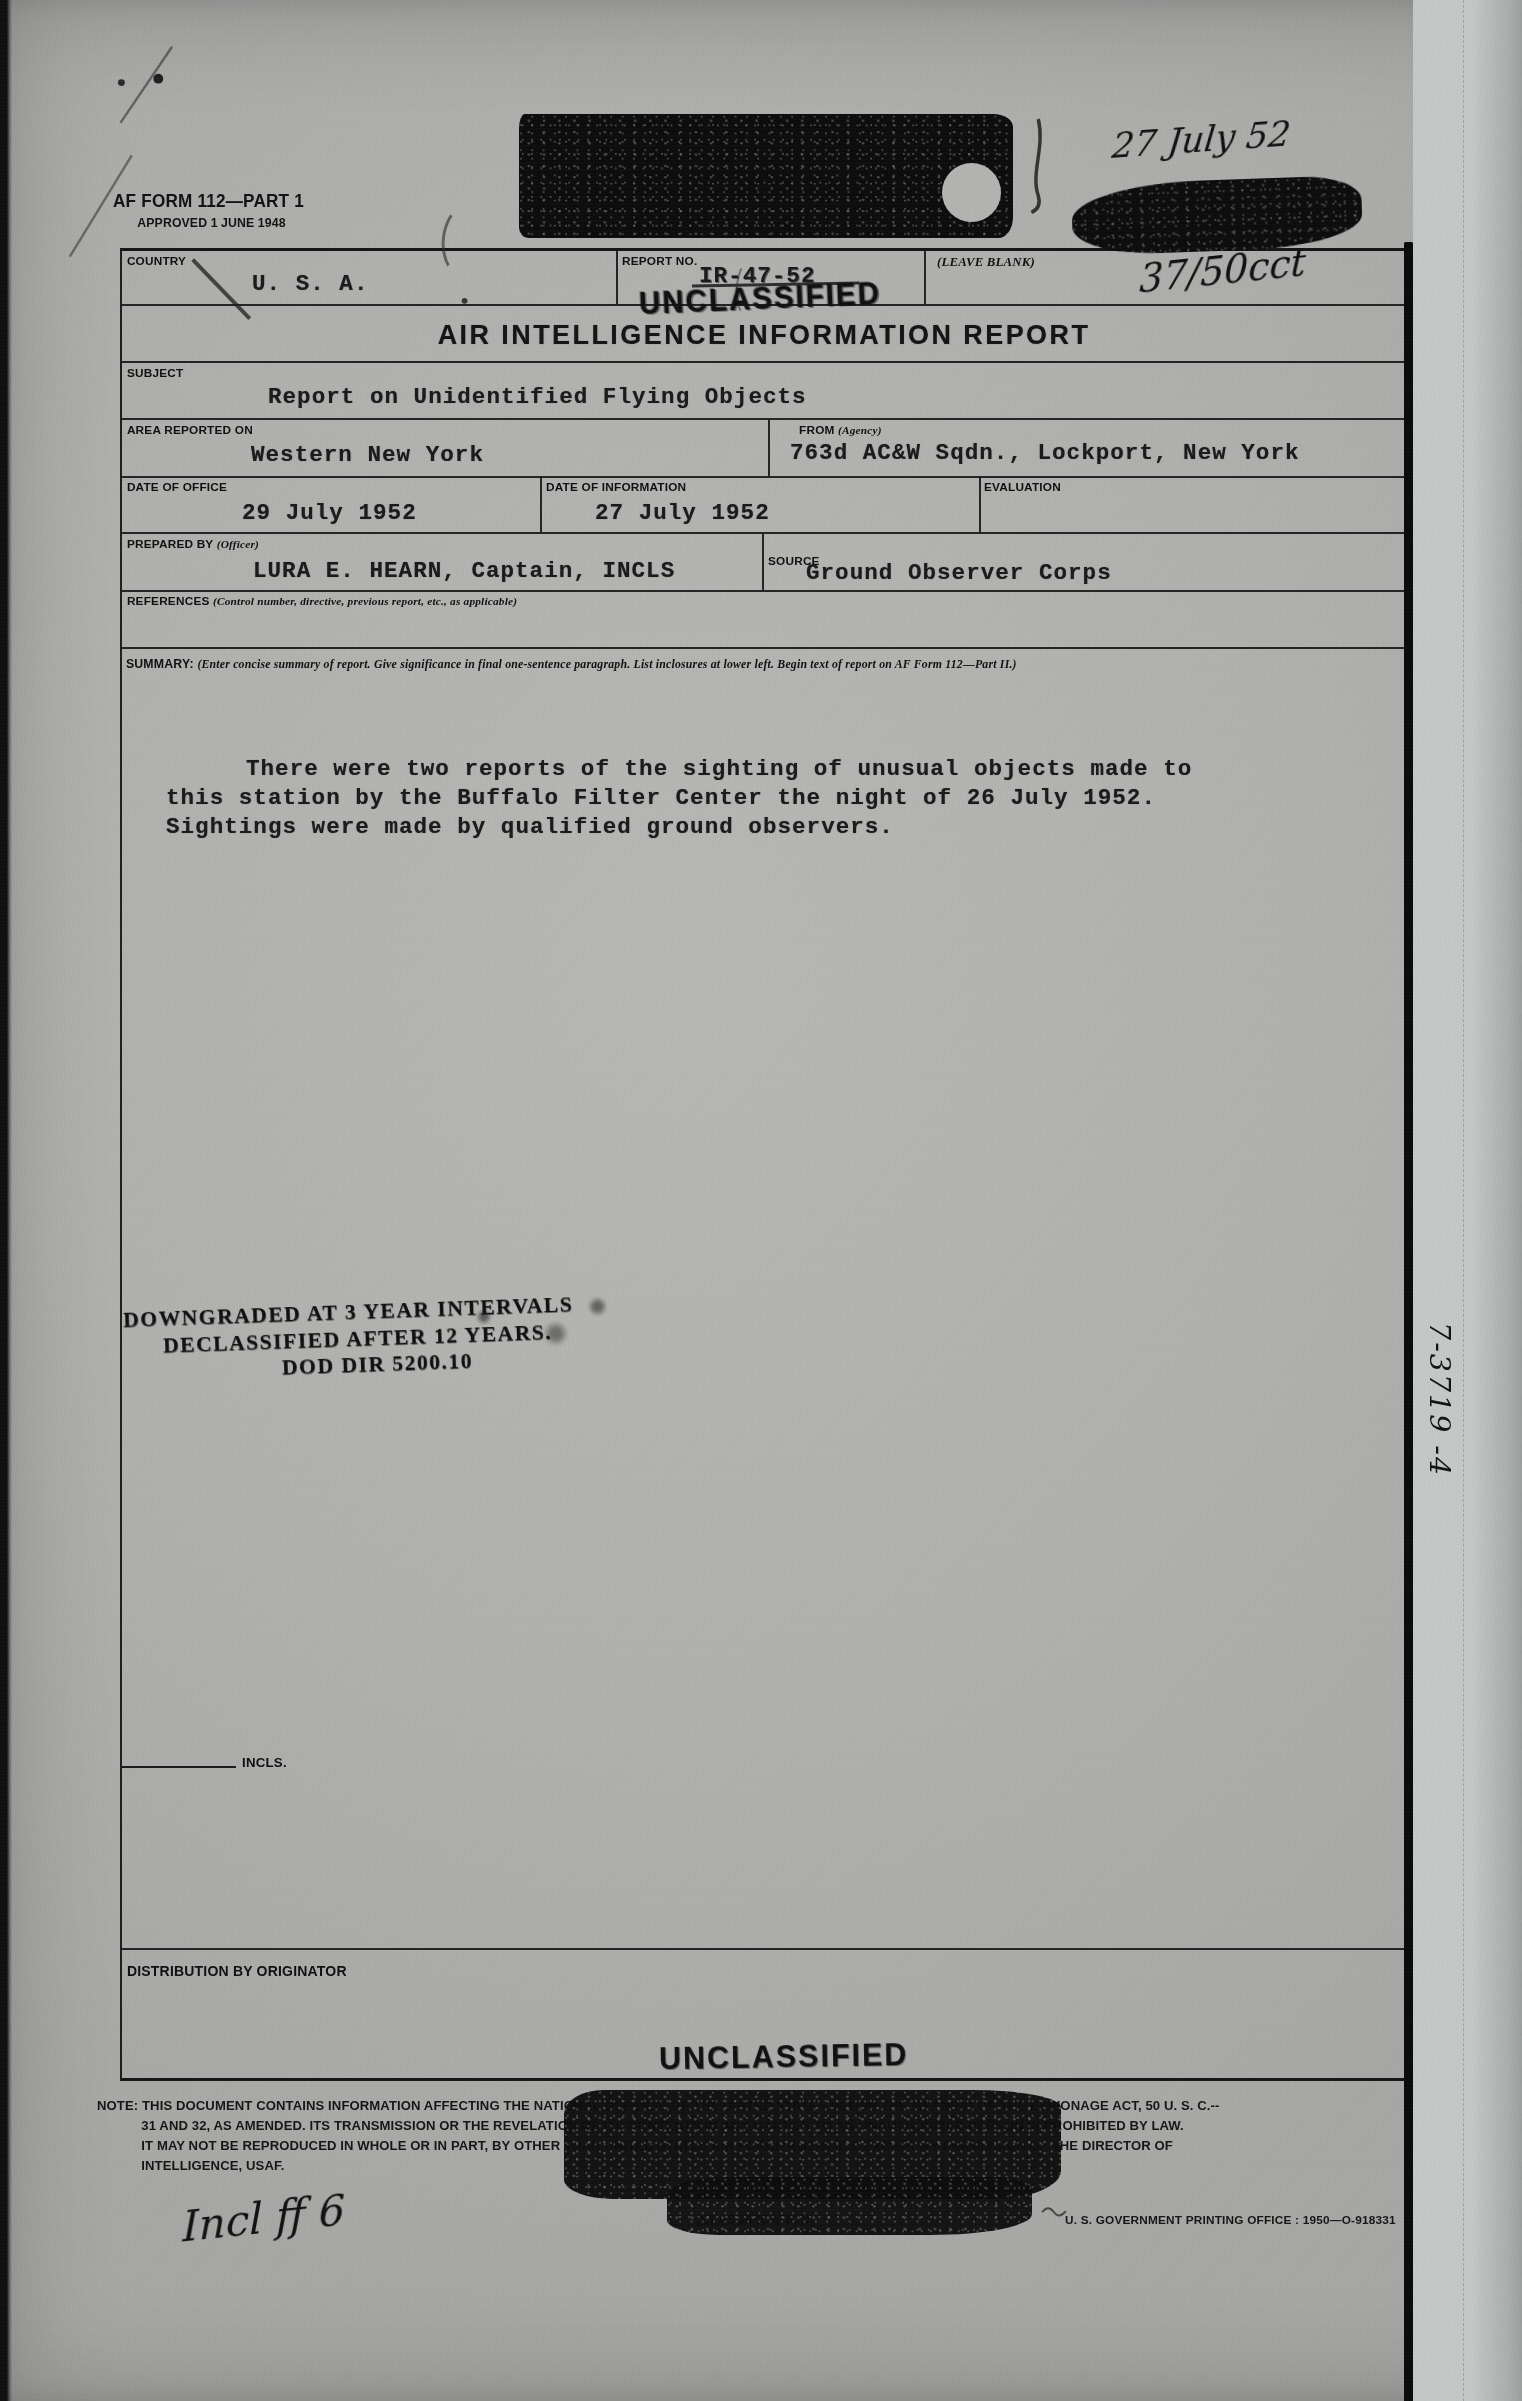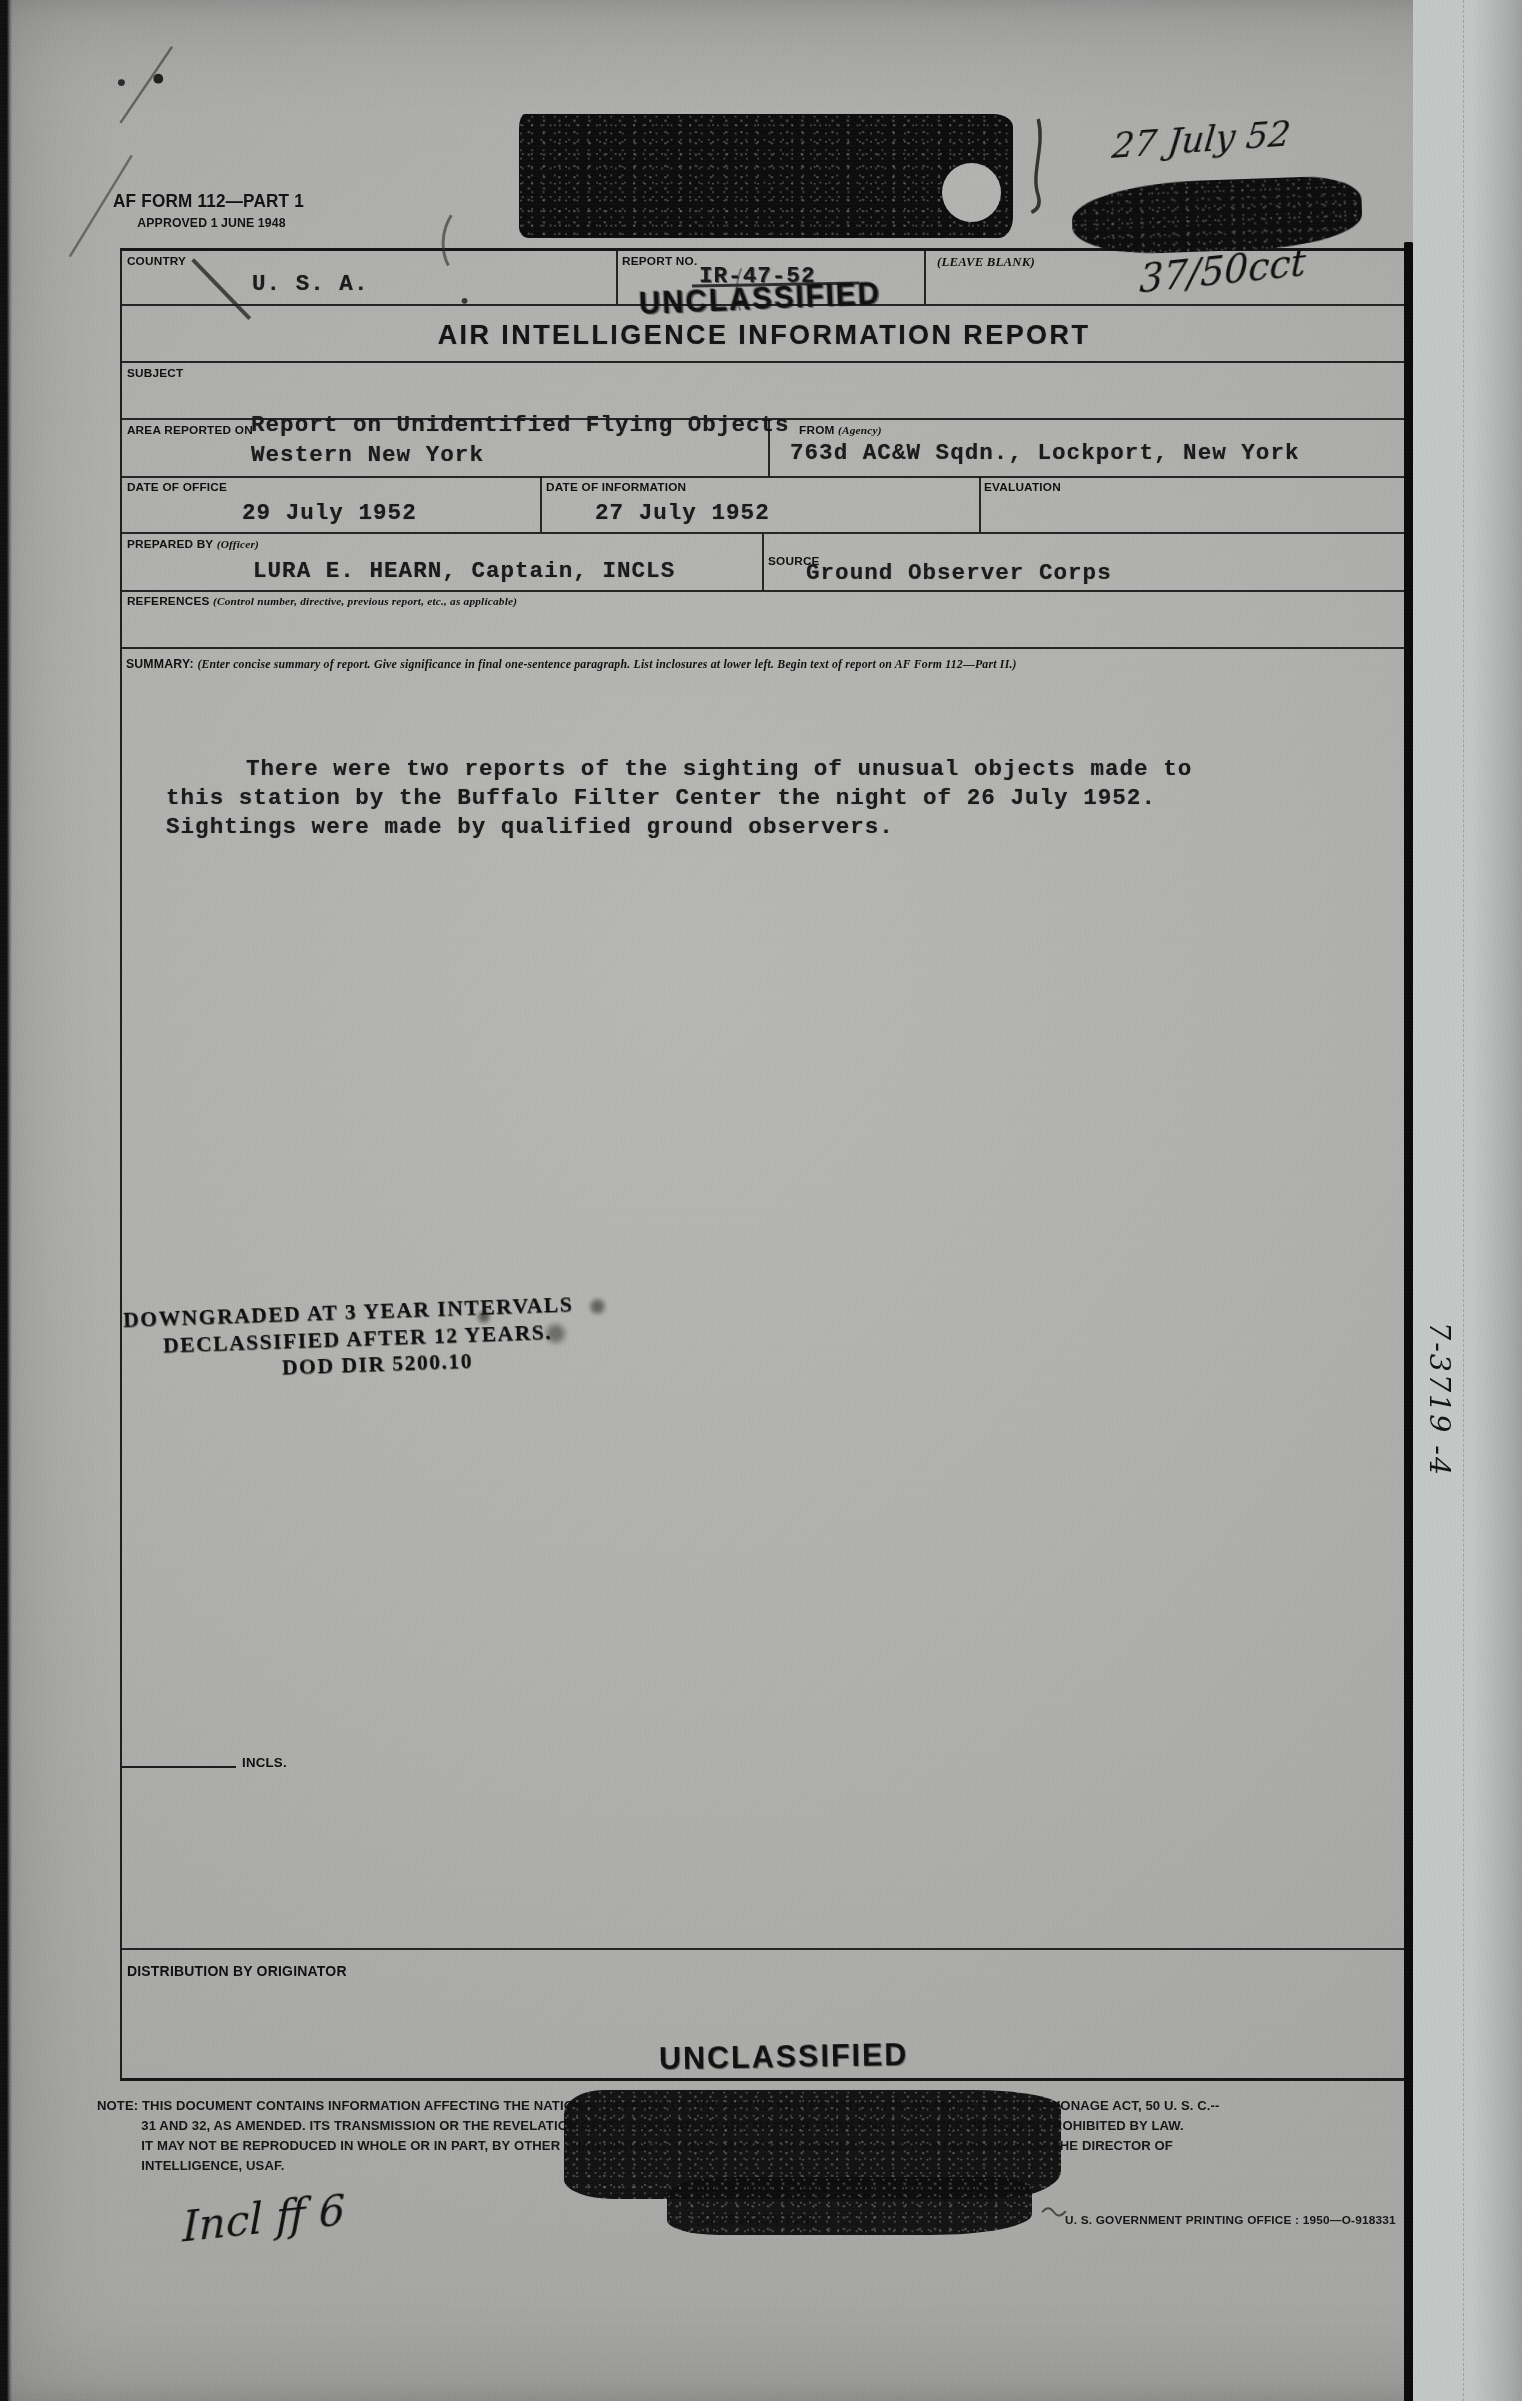--- a/index.html
+++ b/index.html
@@ -127,21 +127,21 @@
       <div class="typed" style="left:577px;top:13.8px;text-shadow:1px 0.5px 0 rgba(20,20,20,.55);">IR-47-52</div>
       <div class="strike" style="left:570px;top:32px;width:167px;height:2.5px;"></div>
     </div>
 
     <div class="row" style="top:55px;height:57px;">
       <div class="title" style="top:12.8px;">AIR INTELLIGENCE INFORMATION REPORT</div>
     </div>
 
     <div class="row" style="top:112px;height:57px;">
       <span class="lbl" style="position:absolute;left:4.9px;top:3px;">SUBJECT</span>
-      <div class="typed" style="left:129px;top:22.6px;margin-top:28px;">Report on Unidentified Flying Objects</div>
+      <div class="typed" style="left:146px;top:22.6px;">Report on Unidentified Flying Objects</div>
     </div>
 
     <div class="row" style="top:169px;height:58px;">
       <span class="lbl" style="position:absolute;left:4.9px;top:3px;">AREA REPORTED ON</span>
       <div class="cellline" style="left:646px;"></div>
       <span class="lbl" style="position:absolute;left:651px;top:3px;padding-left:26px;">
         <span>FROM</span>
         <span class="paren">(Agency)</span>
       </span>
       <div class="typed" style="left:129px;top:23.6px;">Western New York</div>

